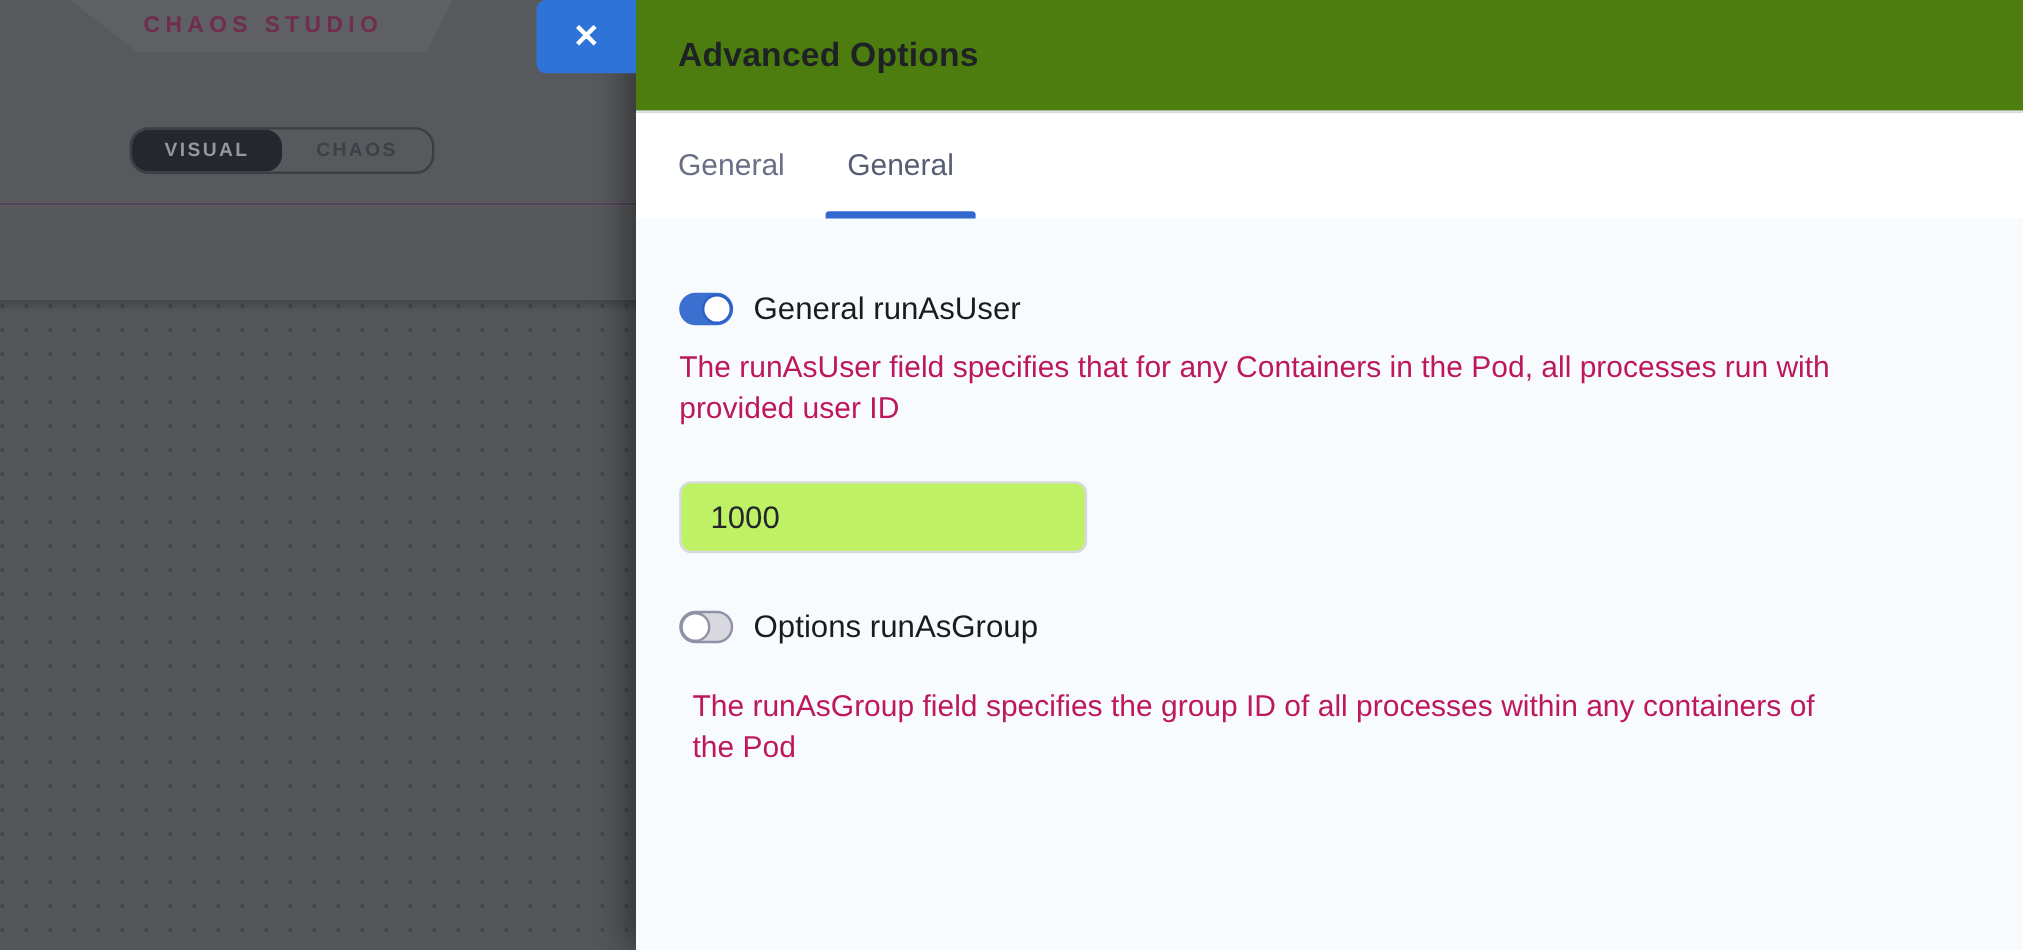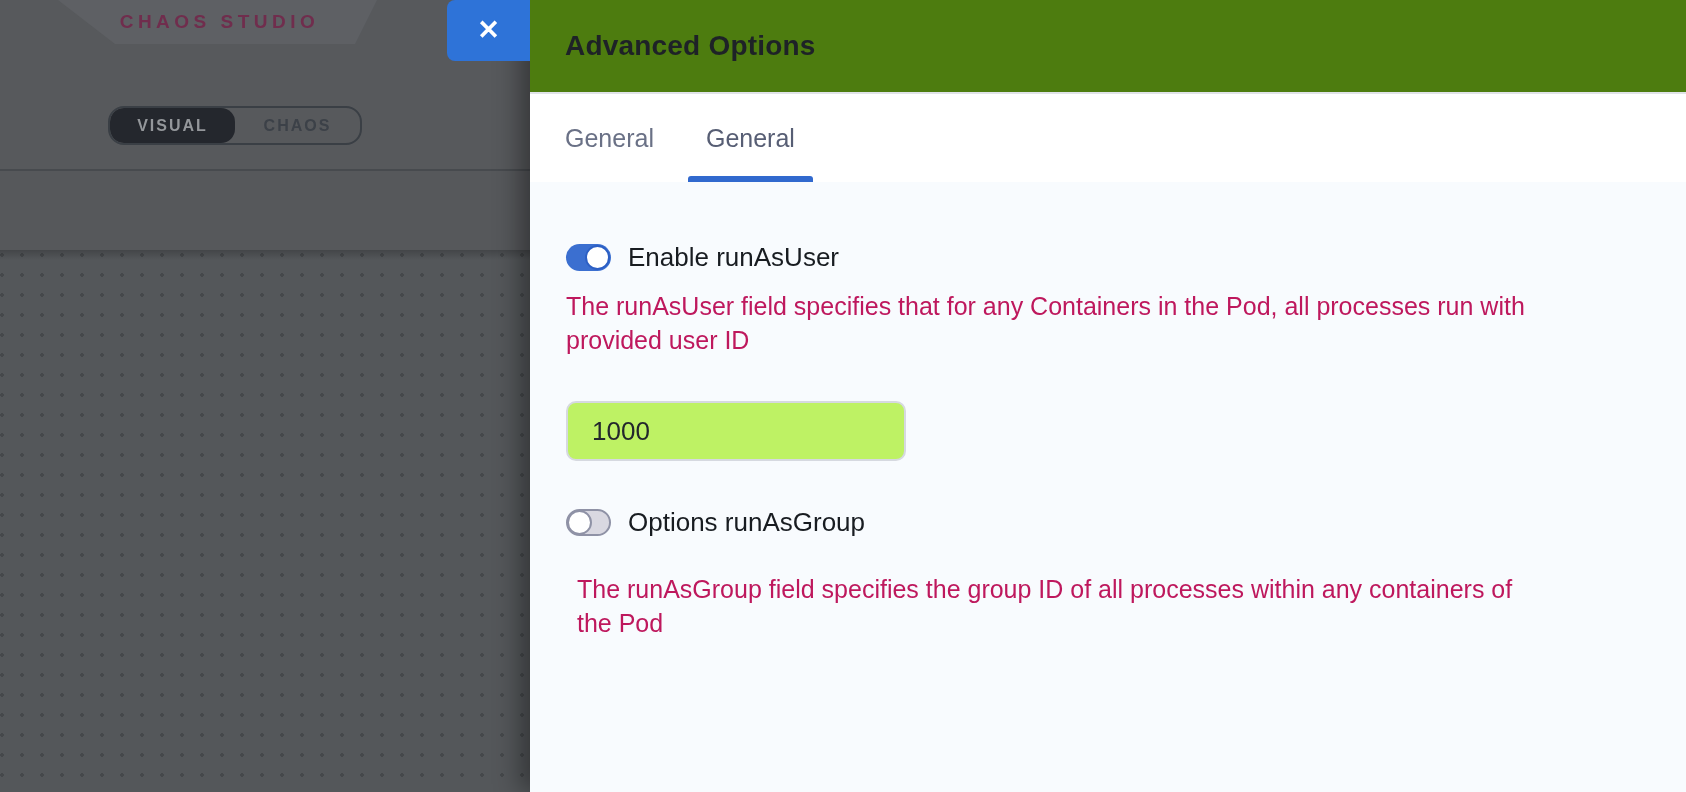--- a/index.html
+++ b/index.html
@@ -159,21 +159,21 @@
       <div class="tab">General</div>
       <div class="tab active">General</div>
     </nav>
 
     <div class="drawer-content">
 
       <div class="toggle-row">
         <div class="switch on">
           <div class="knob"></div>
         </div>
-        <span class="toggle-label">Enable runAsUser</span>
+        <span class="toggle-label">General runAsUser</span>
       </div>
 
       <p class="desc">The runAsUser field specifies that for any Containers in the Pod, all processes run with provided user ID</p>
 
       <input class="num-input" type="text" value="1000" style="">
 
       <div class="toggle-row mt-48">
         <div class="switch off">
           <div class="knob"></div>
         </div>

